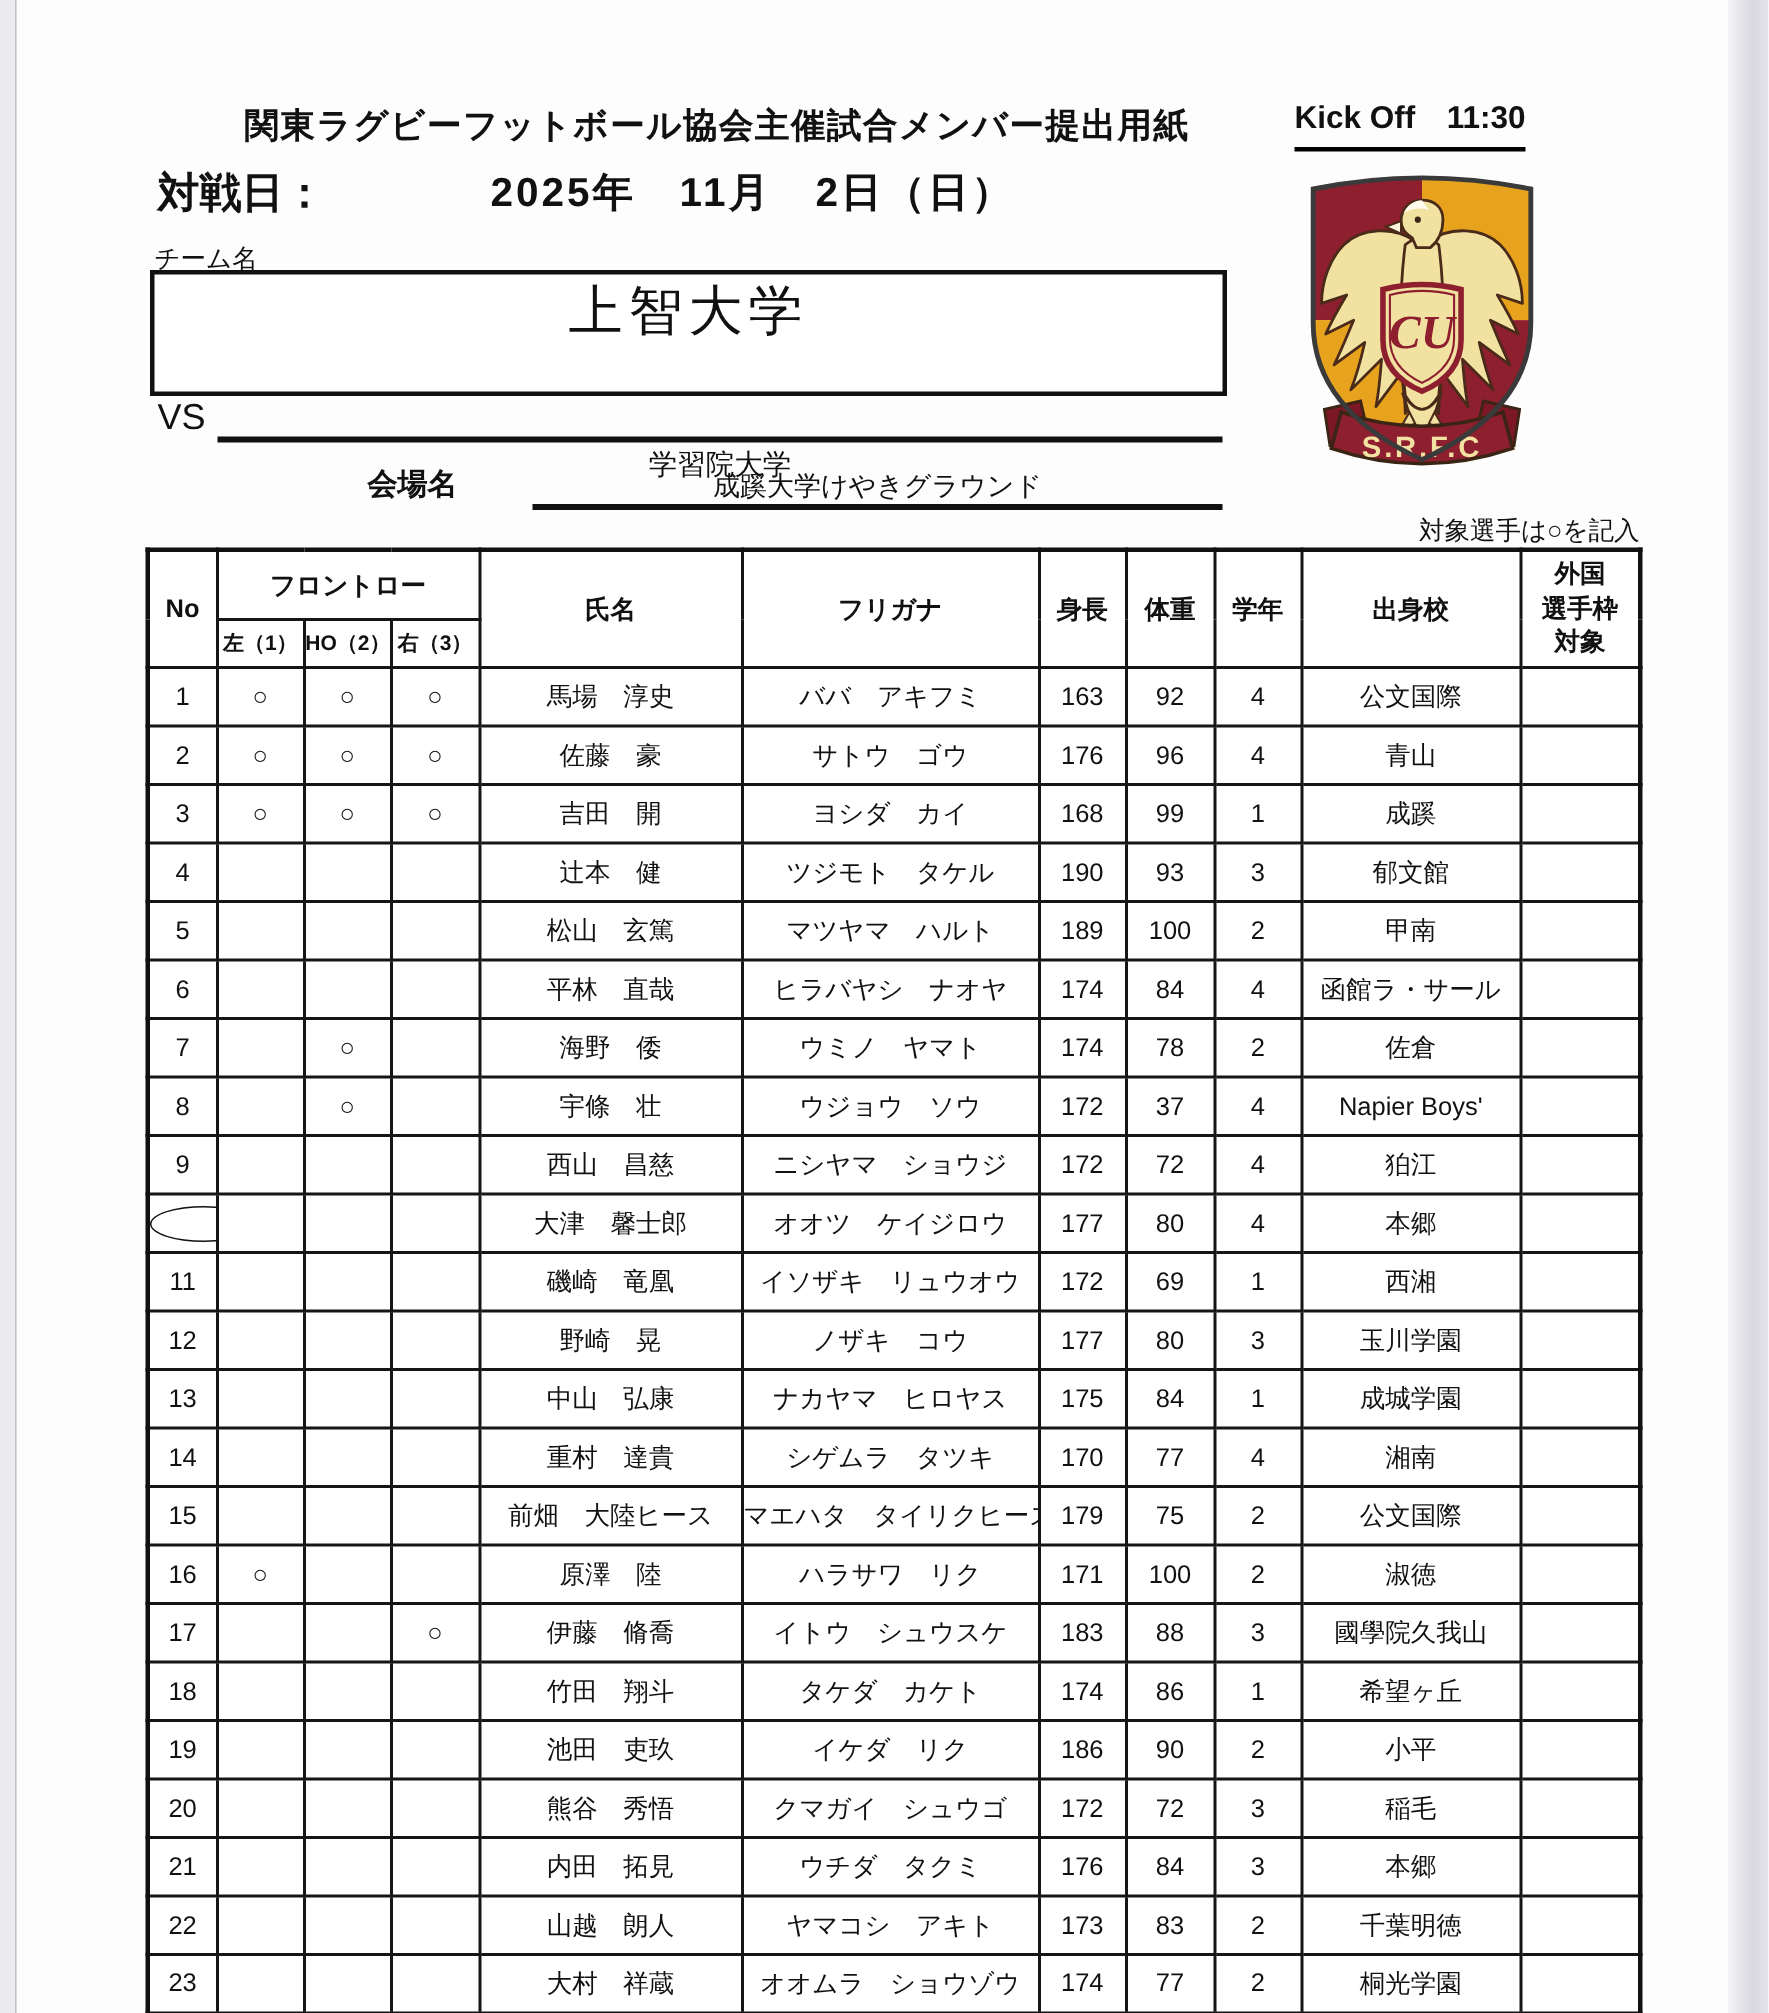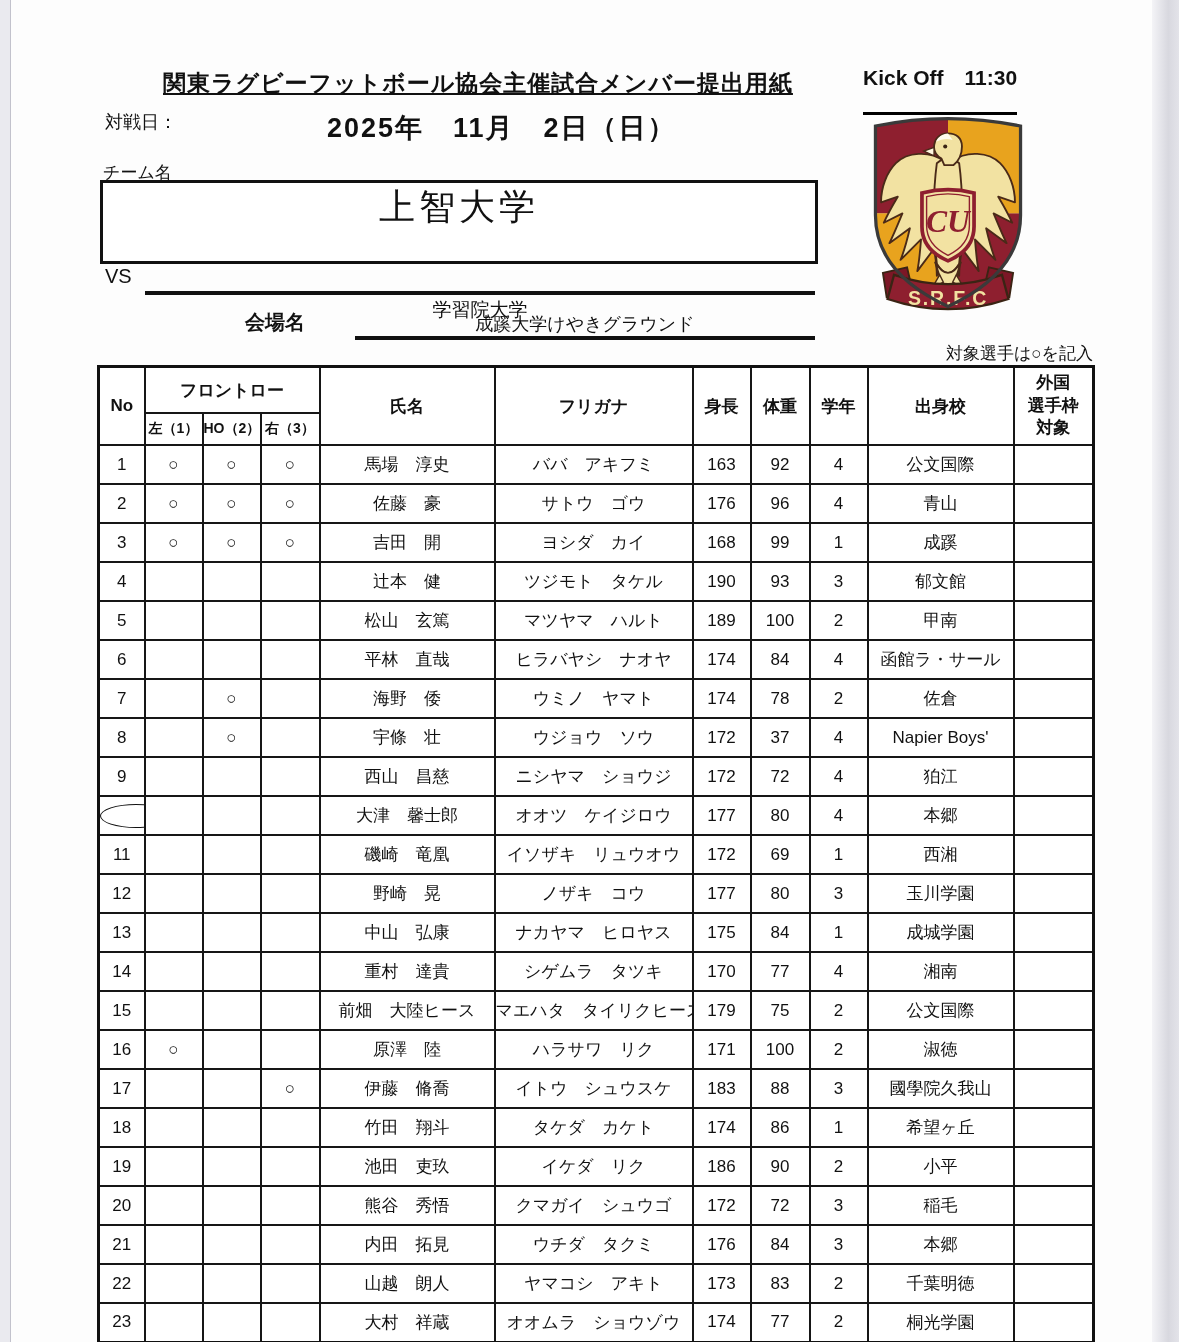--- a/index.html
+++ b/index.html
@@ -7,30 +7,30 @@
     width:1179px;height:1342px;position:relative;background:#fdfdfd;
     font-family:"Liberation Sans","DejaVu Sans",sans-serif;color:#111;
     overflow:hidden;
   }
   .edge-left{position:absolute;left:0;top:0;width:10px;height:100%;
     background:#eaeaef;border-right:1px solid #c2c2cc;}
   .edge-right{position:absolute;right:0;top:0;width:27px;height:100%;
     background:linear-gradient(to right,#f4f4f7 0%,#d8d8df 60%,#e3e3e9 100%);}
   .abs{position:absolute;}
 
-  .form-title{left:163px;top:68px;font-size:23px;font-weight:bold;letter-spacing:1px;text-decoration:underline;}
+  .form-title{left:163px;top:68px;font-size:23px;font-weight:bold;letter-spacing:1px;}
   .kickoff{left:863px;top:64px;font-size:21px;font-weight:bold;
-    border-bottom:3px solid #000;padding-bottom:20px;}
-  .date-label{left:105px;top:110px;font-size:18px;font-weight:400;}
+    border-bottom:3px solid #000;padding-bottom:6px;}
+  .date-label{left:105px;top:110px;font-size:28px;font-weight:700;}
   .date-value{left:327px;top:110px;font-size:27px;font-weight:600;letter-spacing:2px;}
   .team-label{left:103px;top:161px;font-size:17px;}
   .team-box{left:100px;top:180px;width:712px;height:78px;border:3px solid #111;
     display:flex;justify-content:center;background:#fff;}
   .team-name{font-size:36px;font-weight:500;letter-spacing:4px;}
-  .vs-label{left:105px;top:265px;font-size:20px;}
+  .vs-label{left:105px;top:265px;font-size:24px;}
   .opponent{left:145px;top:263px;width:670px;text-align:center;font-size:19px;margin-top:34px;}
   .vs-line{left:145px;top:291px;width:670px;height:4px;background:#111;}
   .venue-label{left:245px;top:309px;font-size:20px;font-weight:bold;}
   .venue{left:355px;top:312px;width:460px;text-align:center;font-size:18px;}
   .venue-line{left:355px;top:336px;width:460px;height:4px;background:#111;}
   .mark-note{top:342px;right:86px;font-size:17px;}
   .crest{left:855px;top:106px;width:186px;height:226px;}
 
   table.roster{position:absolute;left:97px;top:365px;border-collapse:collapse;
     table-layout:fixed;width:995px;background:#fff;}

